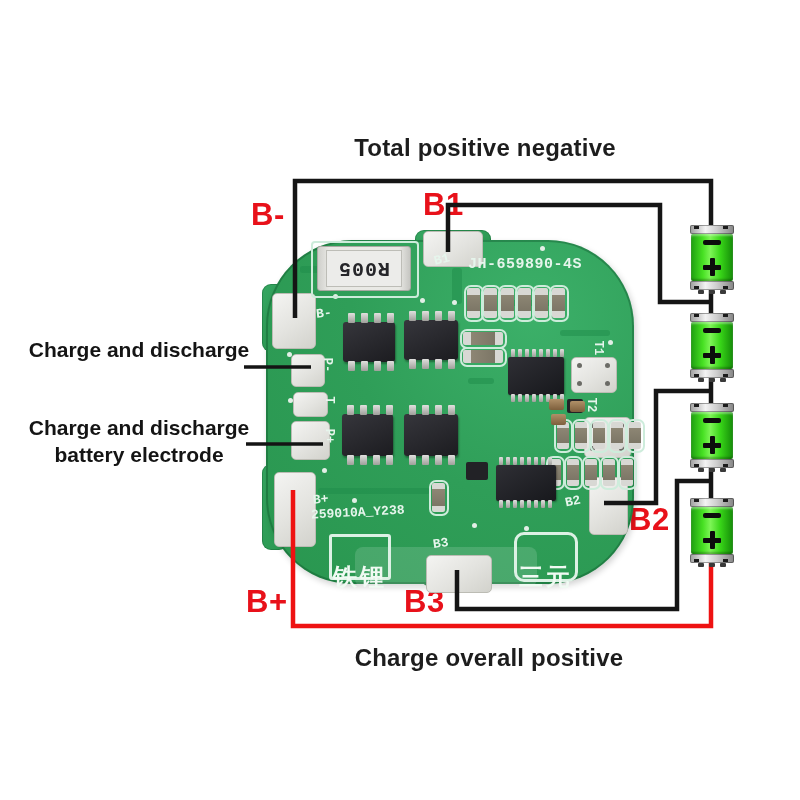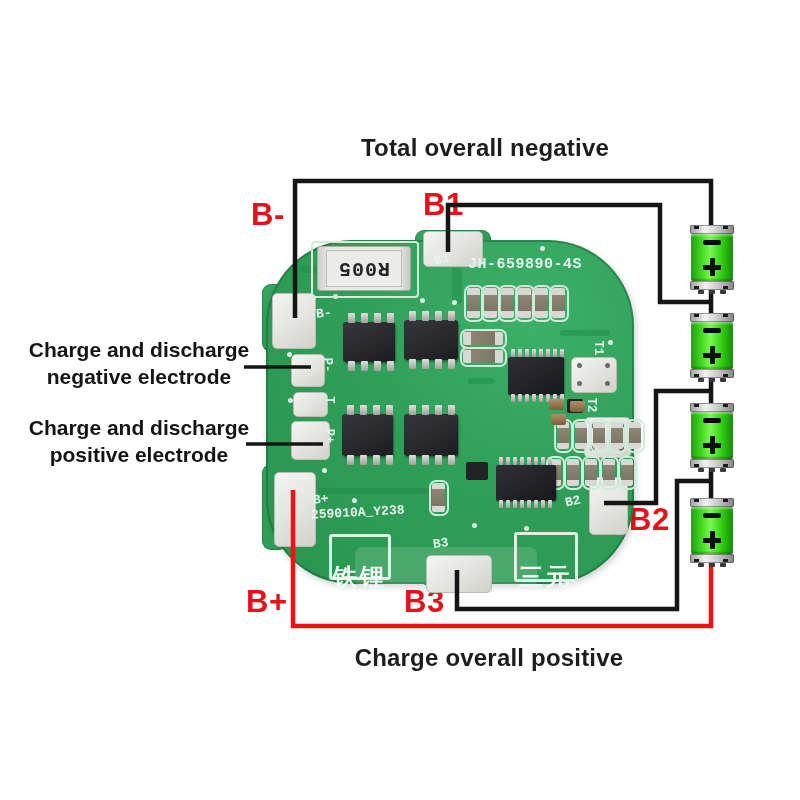--- a/index.html
+++ b/index.html
@@ -60,30 +60,29 @@
   .bplus i{position:absolute;background:#0c0c0c;border-radius:1px;display:block;}
   .bplus .ph{left:0;top:6.5px;width:18px;height:5px;}
   .bplus .pv{left:6.5px;top:0;width:5px;height:18px;}
   .bnub{position:absolute;width:6px;height:4px;background:#3a3a3a;top:65px;border-radius:1px;}
 </style>
 </head>
 <body>
 
 <div class="canvas">
 
-  <div class="annot" style="left:235px;top:134px;width:500px;">Total overall negative</div>
+  <div class="annot" style="left:235px;top:134px;width:500px;">Total positive negative</div>
   <div class="annot" style="left:239px;top:644px;width:500px;">Charge overall positive</div>
 
   <div class="callout" style="left:8px;top:336px;">
     <span style="display:block">Charge and discharge</span>
-    <span style="display:block">negative electrode</span>
   </div>
   <div class="callout" style="left:8px;top:414px;">
     <span style="display:block">Charge and discharge</span>
-    <span style="display:block">positive electrode</span>
+    <span style="display:block">battery electrode</span>
   </div>
 
   <div class="term-label" style="left:251px;top:197px;">B-</div>
   <div class="term-label" style="left:423px;top:187px;">B1</div>
   <div class="term-label" style="left:629px;top:502px;">B2</div>
   <div class="term-label" style="left:404px;top:584px;">B3</div>
   <div class="term-label" style="left:246px;top:584px;">B+</div>
 
   <div class="board-base"></div>
   <div id="board-extra">
@@ -271,21 +270,21 @@
   <div class="silk" style="left:313px;top:492px;font-size:13px;transform:rotate(-5deg);">B+</div>
   <div class="silk" style="left:311px;top:505px;font-size:13px;transform:rotate(-3deg);">259010A_Y238</div>
   <div class="silk" style="left:565px;top:494px;font-size:13px;transform:rotate(-12deg);">B2</div>
   <div class="silk" style="left:433px;top:536px;font-size:13px;transform:rotate(-8deg);">B3</div>
   <div class="silk" style="left:591px;top:341px;font-size:12px;transform:rotate(90deg);">T1</div>
   <div class="silk" style="left:584px;top:398px;font-size:12px;transform:rotate(90deg);">T2</div>
 
   <div class="chem-box" style="left:329px;top:534px;width:56px;height:40px;">
     <span>铁锂</span>
   </div>
-  <div class="chem-box" style="left:514px;top:532px;width:58px;height:44px;">
+  <div class="chem-box" style="left:514px;top:532px;width:58px;height:44px;border-radius:10px;">
     <span>三元</span>
   </div>
 
   <svg class="wires" width="800" height="800" viewBox="0 0 800 800">
     <g fill="none" stroke="#151515" stroke-width="4.5">
       <polyline points="295,318 295,181 711,181 711,228"></polyline>
       <polyline points="448,252 448,205 660,205 660,302 711,302"></polyline>
       <polyline points="604,503 656,503 656,391 711,391"></polyline>
       <polyline points="457,570 457,609 677,609 677,481 711,481"></polyline>
       <line x1="711" y1="287" x2="711" y2="316"></line>

